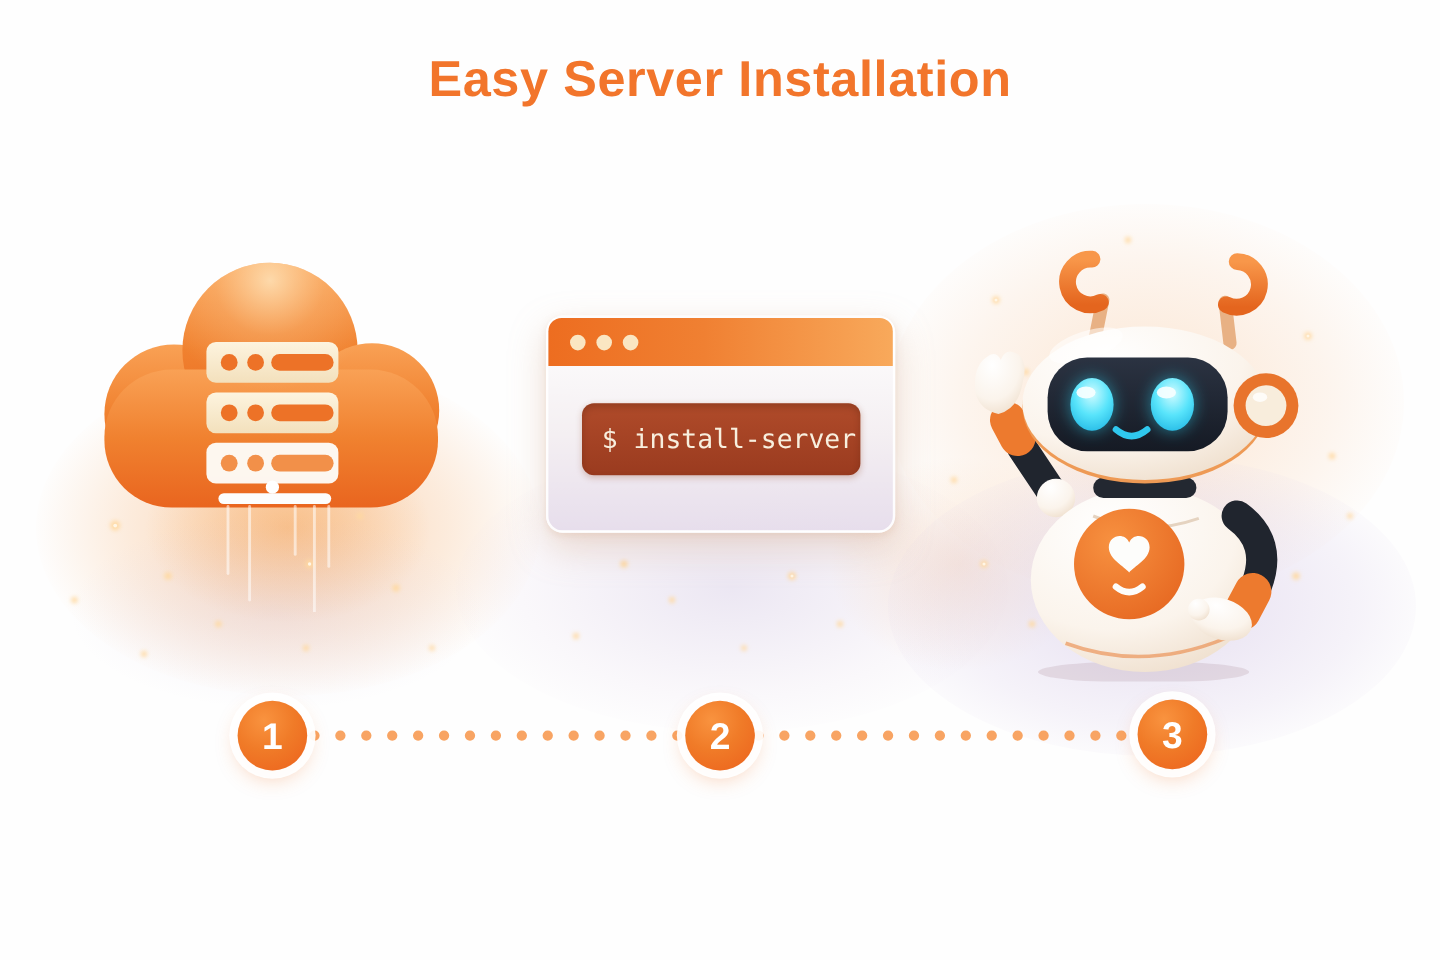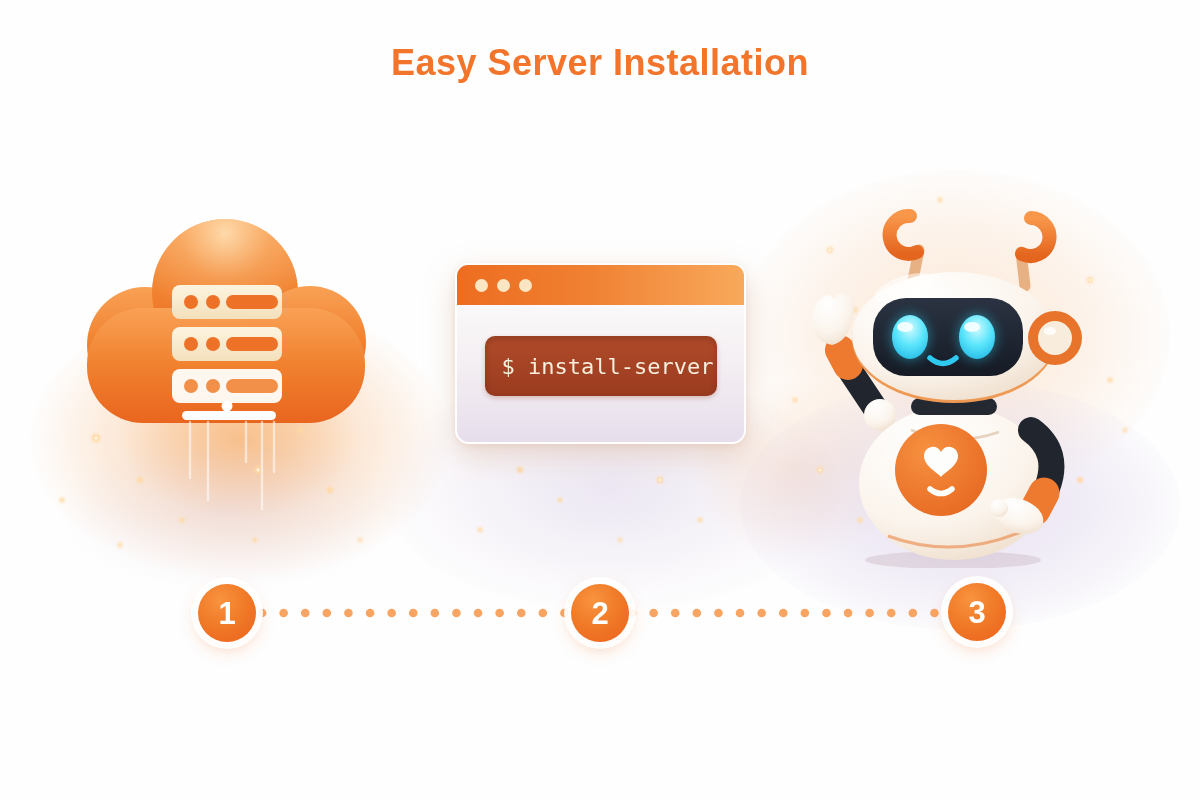--- a/index.html
+++ b/index.html
@@ -21,21 +21,21 @@
   .glow-robot-peach{left:740px; top:170px; width:430px; height:330px;
     background:radial-gradient(ellipse at center, rgba(249,205,166,0.5) 0%, rgba(250,220,195,0.28) 50%, rgba(255,255,255,0) 75%);}
   .glow-robot-lavender{left:740px; top:380px; width:440px; height:250px;
     background:radial-gradient(ellipse at center, rgba(196,178,221,0.42) 0%, rgba(215,202,232,0.22) 55%, rgba(255,255,255,0) 78%);}
   .glow-left-lavender{left:60px; top:430px; width:340px; height:160px;
     background:radial-gradient(ellipse at center, rgba(210,196,226,0.25) 0%, rgba(255,255,255,0) 72%);}
 
   
   .title{
     position:absolute; left:0; top:42px; width:100%;
-    text-align:center; font-size:36px; font-weight:bold;
+    text-align:center; font-size:42px; font-weight:bold;
     letter-spacing:0.5px; color:#F2752B; margin:0;
   }
 
   
   .layer{position:absolute;}
 
   
   .terminal{
     position:absolute; left:455px; top:263px; width:291px; height:181px;
     border-radius:14px; border:2px solid rgba(255,255,255,0.9);

